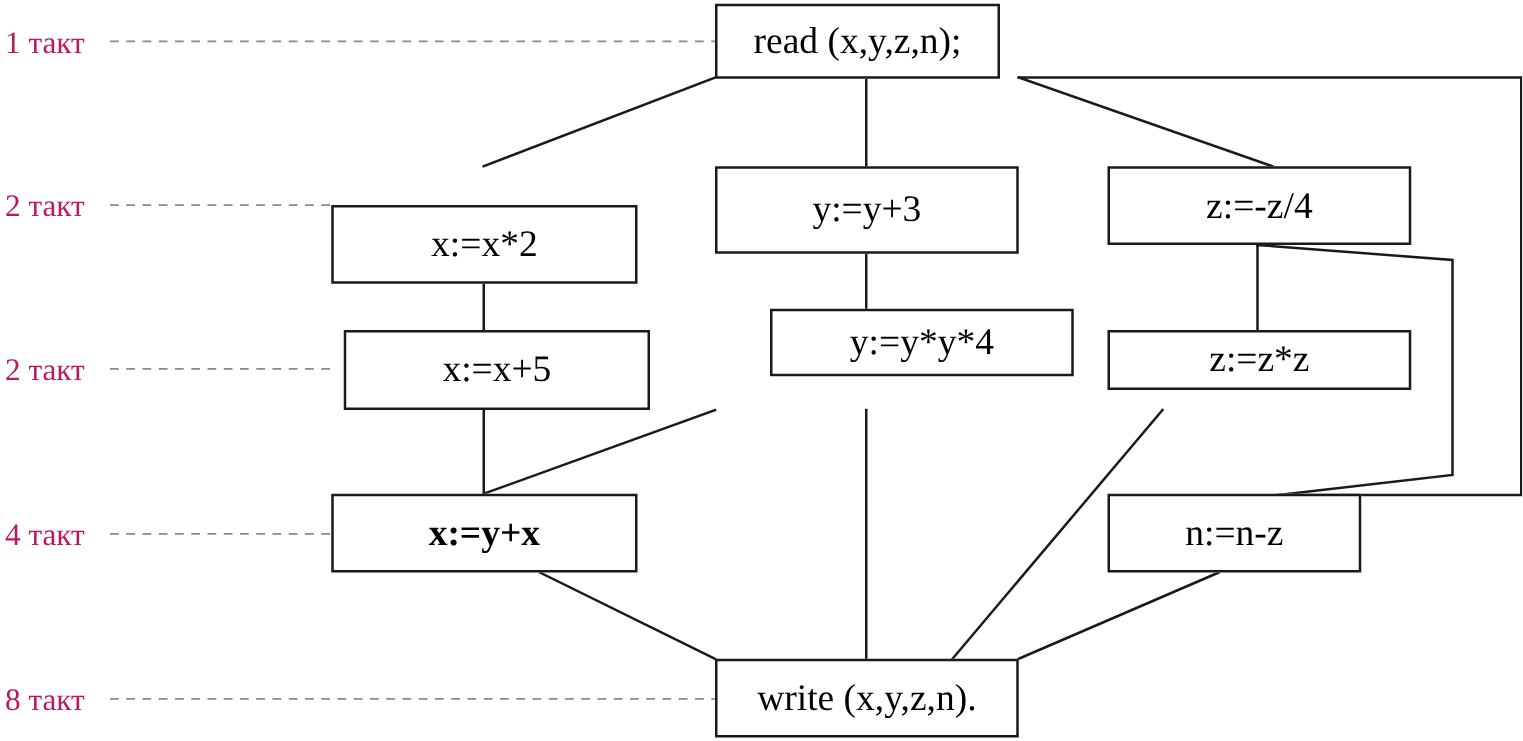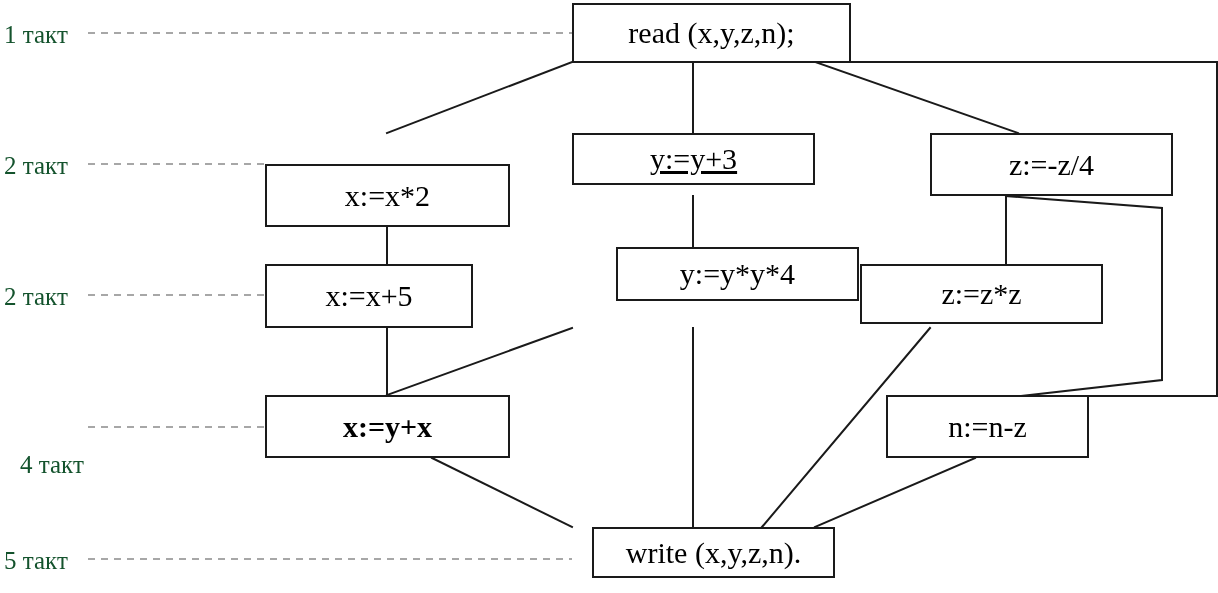--- a/index.html
+++ b/index.html
@@ -15,21 +15,21 @@
     font-family:"Liberation Serif","DejaVu Serif",serif;
     font-size:30px;
     color:#000000;
     letter-spacing:0px;
     white-space:nowrap;
   }
   .cycle-label{
     position:absolute;
     font-family:"Liberation Serif","DejaVu Serif",serif;
     font-size:25px;
-    color:#14532d;
+    color:#be185d;
     white-space:nowrap;
     line-height:1;
   }
 </style>
 </head>
 <body>
 
 <div id="stage">
 
   <svg id="edges" viewBox="0 0 1218 593" xmlns="http://www.w3.org/2000/svg">
@@ -55,49 +55,49 @@
         <polyline points="930,328 762,527" fill="none" stroke="#1a1a1a" stroke-width="2" stroke-linejoin="miter" stroke-linecap="square"></polyline>
         <polyline points="432,458 572,527" fill="none" stroke="#1a1a1a" stroke-width="2" stroke-linejoin="miter" stroke-linecap="square"></polyline>
         <polyline points="975,458 815,527" fill="none" stroke="#1a1a1a" stroke-width="2" stroke-linejoin="miter" stroke-linecap="square"></polyline>
       </g>
   </svg>
 
   <div id="labels">
       <div class="cycle-label" style="left: 4px; top: 22px;">1 такт</div>
       <div class="cycle-label" style="left: 4px; top: 153px; text-align: center;">2 такт</div>
       <div class="cycle-label" style="left: 4px; top: 284px;">2 такт</div>
-      <div class="cycle-label" style="left: 20px; top: 416px; margin-top: 36px;">4 такт</div>
-      <div class="cycle-label" style="left: 4px; top: 548px;">5 такт</div>
+      <div class="cycle-label" style="left: 4px; top: 416px;">4 такт</div>
+      <div class="cycle-label" style="left: 4px; top: 548px;">8 такт</div>
     </div>
   <div id="nodes">
-      <div class="node" style="left: 572px; top: 3px; width: 279px; height: 60px;">
+      <div class="node" style="left: 572px; top: 3px; width: 228px; height: 60px;">
         <span>read (x,y,z,n);</span>
       </div>
       <div class="node" style="left: 265px; top: 133px; width: 245px; height: 63px; margin-top: 31px;">
         <span>x:=x*2</span>
       </div>
-      <div class="node" style="left: 572px; top: 133px; width: 243px; height: 52px; text-decoration: underline;">
+      <div class="node" style="left: 572px; top: 133px; width: 243px; height: 70px;">
         <span>y:=y+3</span>
       </div>
-      <div class="node" style="left: 886px; top: 133px; width: 243px; height: 63px; margin-left: 44px;">
+      <div class="node" style="left: 886px; top: 133px; width: 243px; height: 63px;">
         <span>z:=-z/4</span>
       </div>
-      <div class="node" style="left: 265px; top: 264px; width: 208px; height: 64px;">
+      <div class="node" style="left: 275px; top: 264px; width: 245px; height: 64px;">
         <span>x:=x+5</span>
       </div>
       <div class="node" style="left: 572px; top: 247px; width: 243px; height: 54px; margin-left: 44px;">
         <span>y:=y*y*4</span>
       </div>
-      <div class="node" style="left: 860px; top: 264px; width: 243px; height: 60px;">
+      <div class="node" style="left: 886px; top: 264px; width: 243px; height: 48px;">
         <span>z:=z*z</span>
       </div>
       <div class="node" style="left: 265px; top: 395px; width: 245px; height: 63px; font-weight: bold;">
         <span>x:=y+x</span>
       </div>
       <div class="node" style="left: 886px; top: 395px; width: 203px; height: 63px;">
         <span>n:=n-z</span>
       </div>
-      <div class="node" style="left: 572px; top: 527px; width: 243px; height: 51px; margin-left: 20px;">
+      <div class="node" style="left: 572px; top: 527px; width: 243px; height: 63px;">
         <span>write (x,y,z,n).</span>
       </div>
     </div>
 
 </div>
 
 </body></html>

